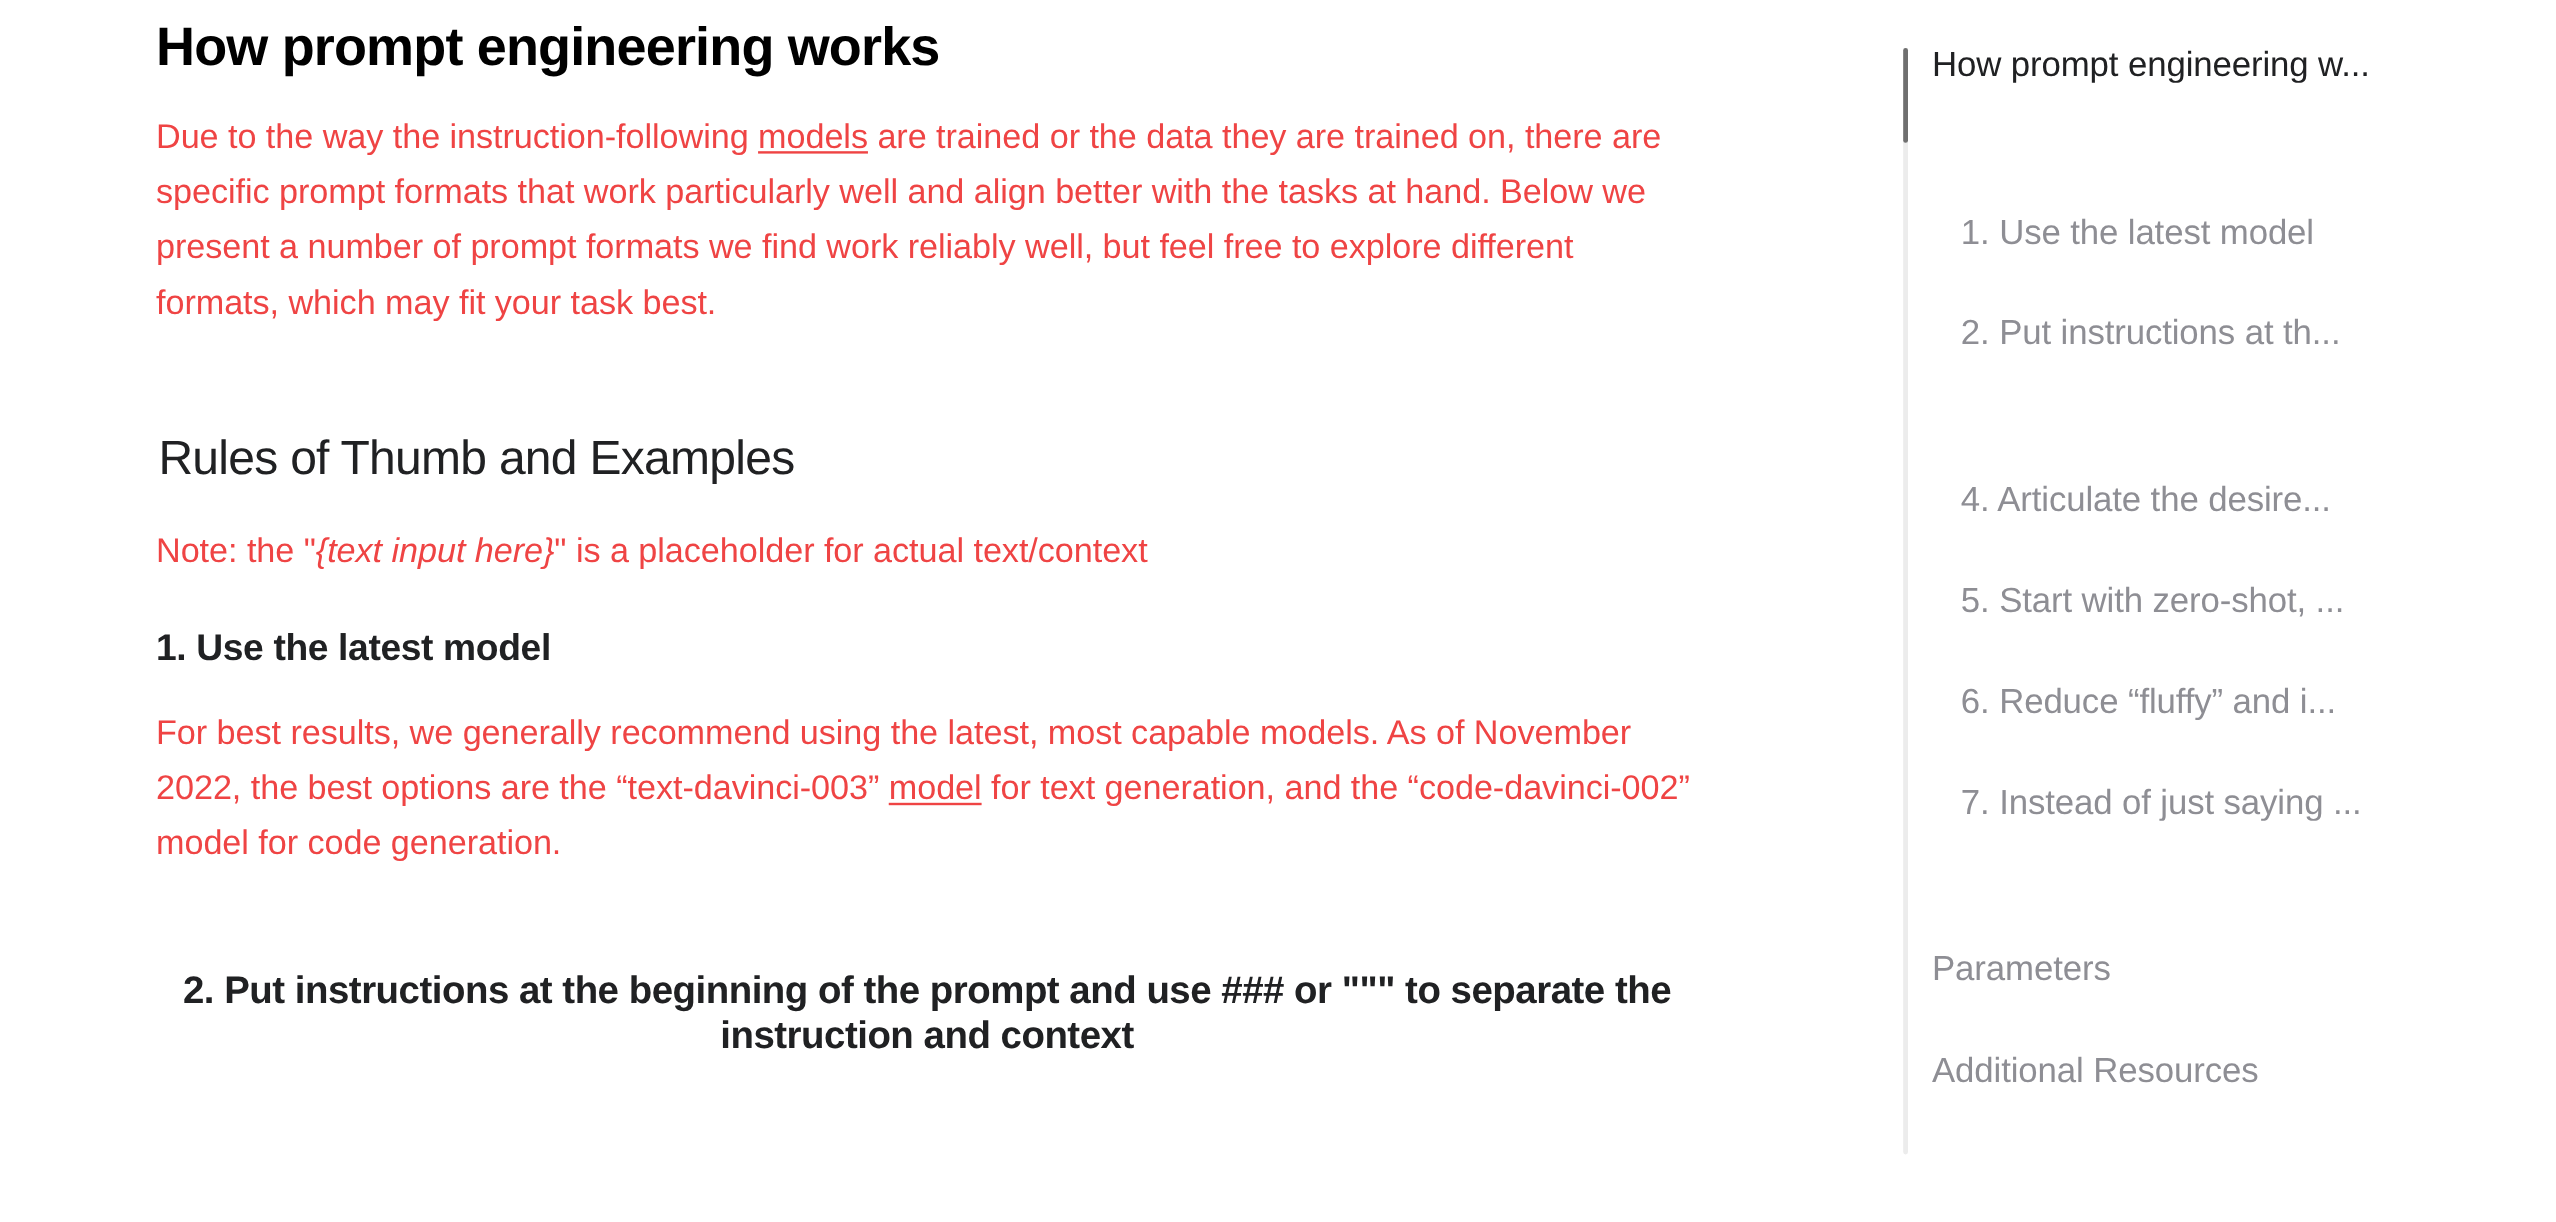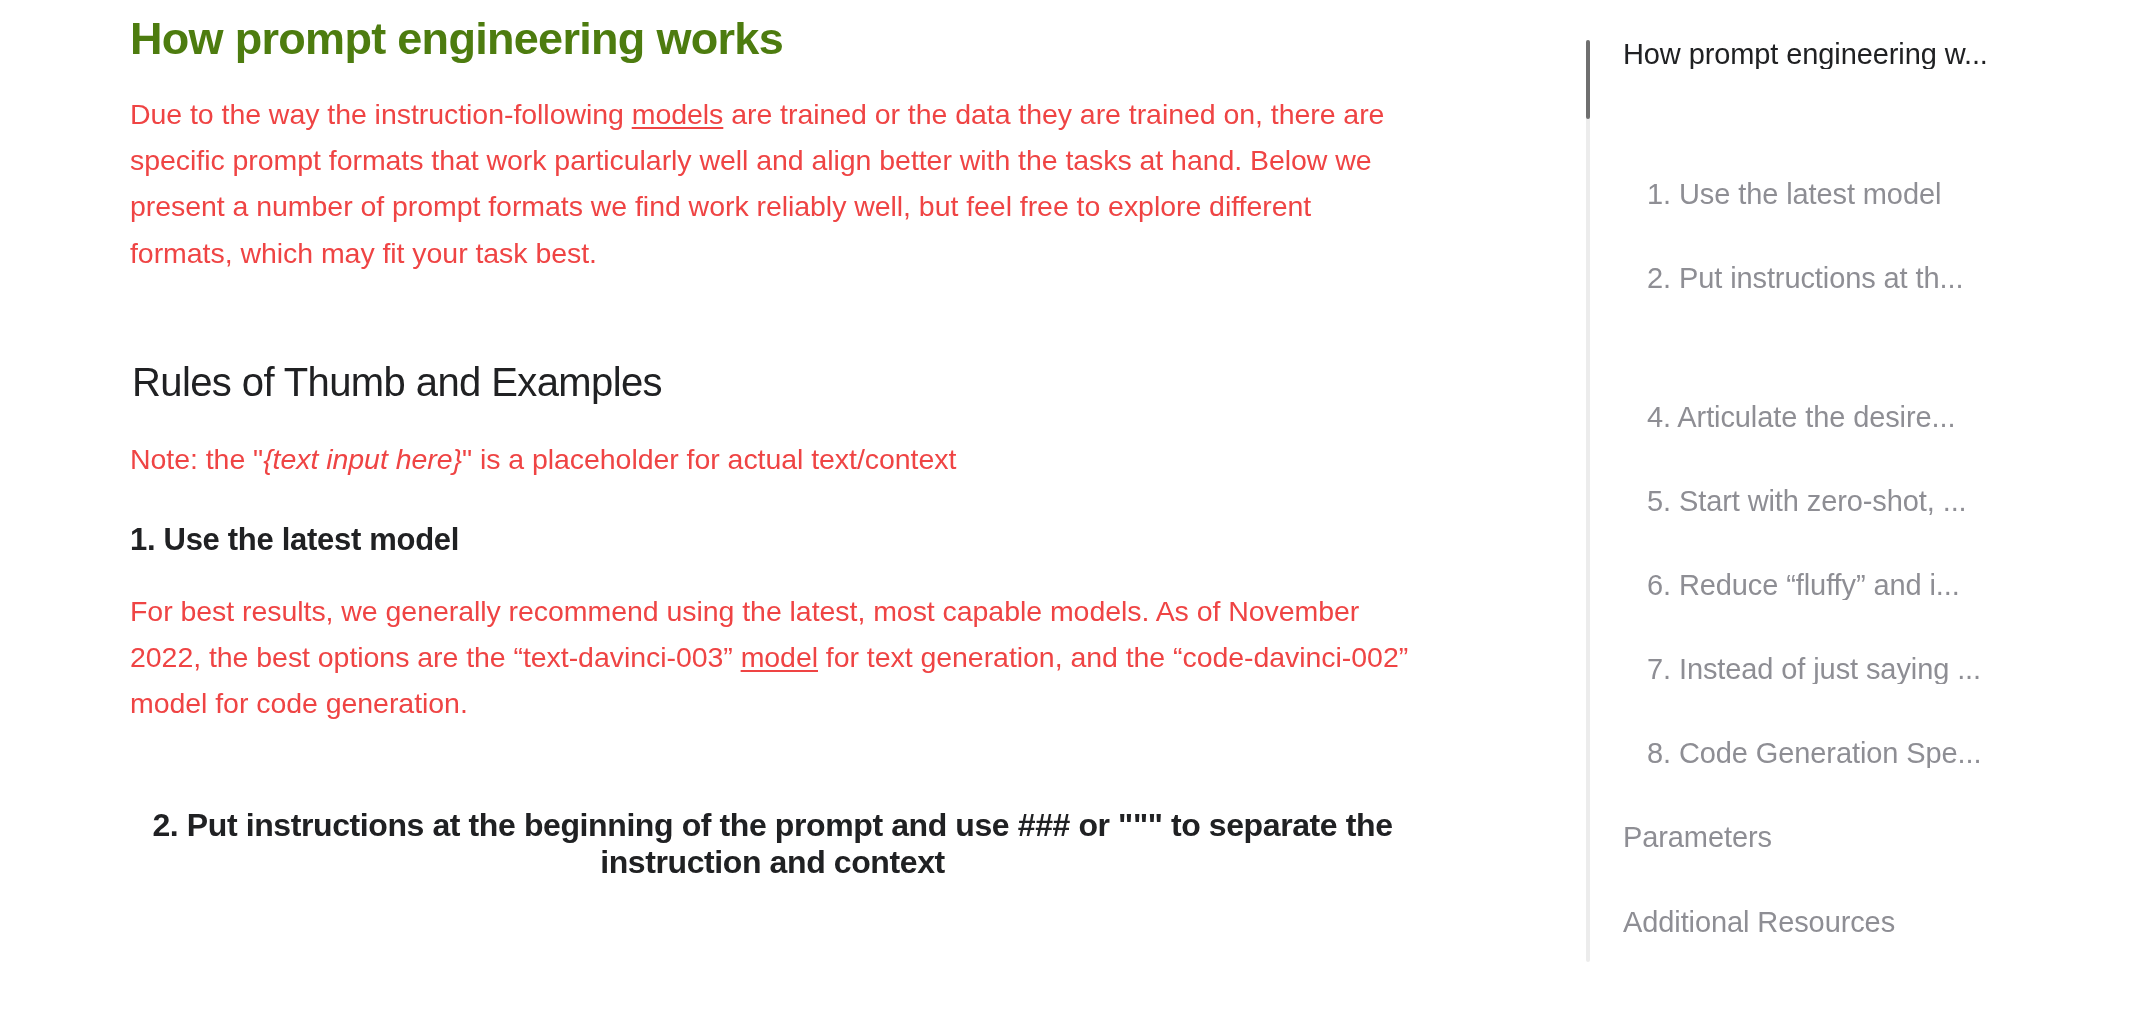--- a/index.html
+++ b/index.html
@@ -34,21 +34,21 @@
     padding-top: 6px;
     box-sizing: border-box;
   }
 
   h1.doc-h1 {
     font-size: 45px;
     line-height: 1.18;
     font-weight: 700;
     letter-spacing: -0.7px;
     margin: 6px 0 0 0;
-    color: #4d7c0f;
+    color: #000000;
   }
 
   h2.doc-h2 {
     font-size: 40px;
     line-height: 1.2;
     font-weight: 400;
     letter-spacing: -0.6px;
     margin: 2px;
     color: #202123;
   }
@@ -116,21 +116,21 @@
     position: absolute;
     left: 0;
     top: 0;
     width: 4px;
     height: 79px;
     background: #6f6f6f;
     border-radius: 2px;
   }
   .toc-list {
     position: absolute;
-    left: 37px;
+    left: 24px;
     top: 0;
     width: 470px;
   }
   .toc-item {
     font-size: 29px;
     line-height: 1.0;
     color: #8e8e94;
     white-space: nowrap;
     overflow: hidden;
     cursor: pointer;
@@ -191,21 +191,20 @@
         <div class="toc-gap-h"></div>
         <div class="toc-gap-h"></div>
         <a class="toc-item level-2">4. Articulate the desire...</a>
         <div class="toc-gap-h"></div>
         <a class="toc-item level-2">5. Start with zero-shot, ...</a>
         <div class="toc-gap-h"></div>
         <a class="toc-item level-2">6. Reduce “fluffy” and i...</a>
         <div class="toc-gap-h"></div>
         <a class="toc-item level-2">7. Instead of just saying ...</a>
         <div class="toc-gap-h"></div>
-        <a class="toc-item level-2">8. Code Generation Spe...</a>
         <div class="toc-gap-h"></div>
         <a class="toc-item level-1">Parameters</a>
         <div class="toc-gap-h2"></div>
         <a class="toc-item level-1">Additional Resources</a>
       </div>
   </nav>
 
 </div>
 
 </body></html>

